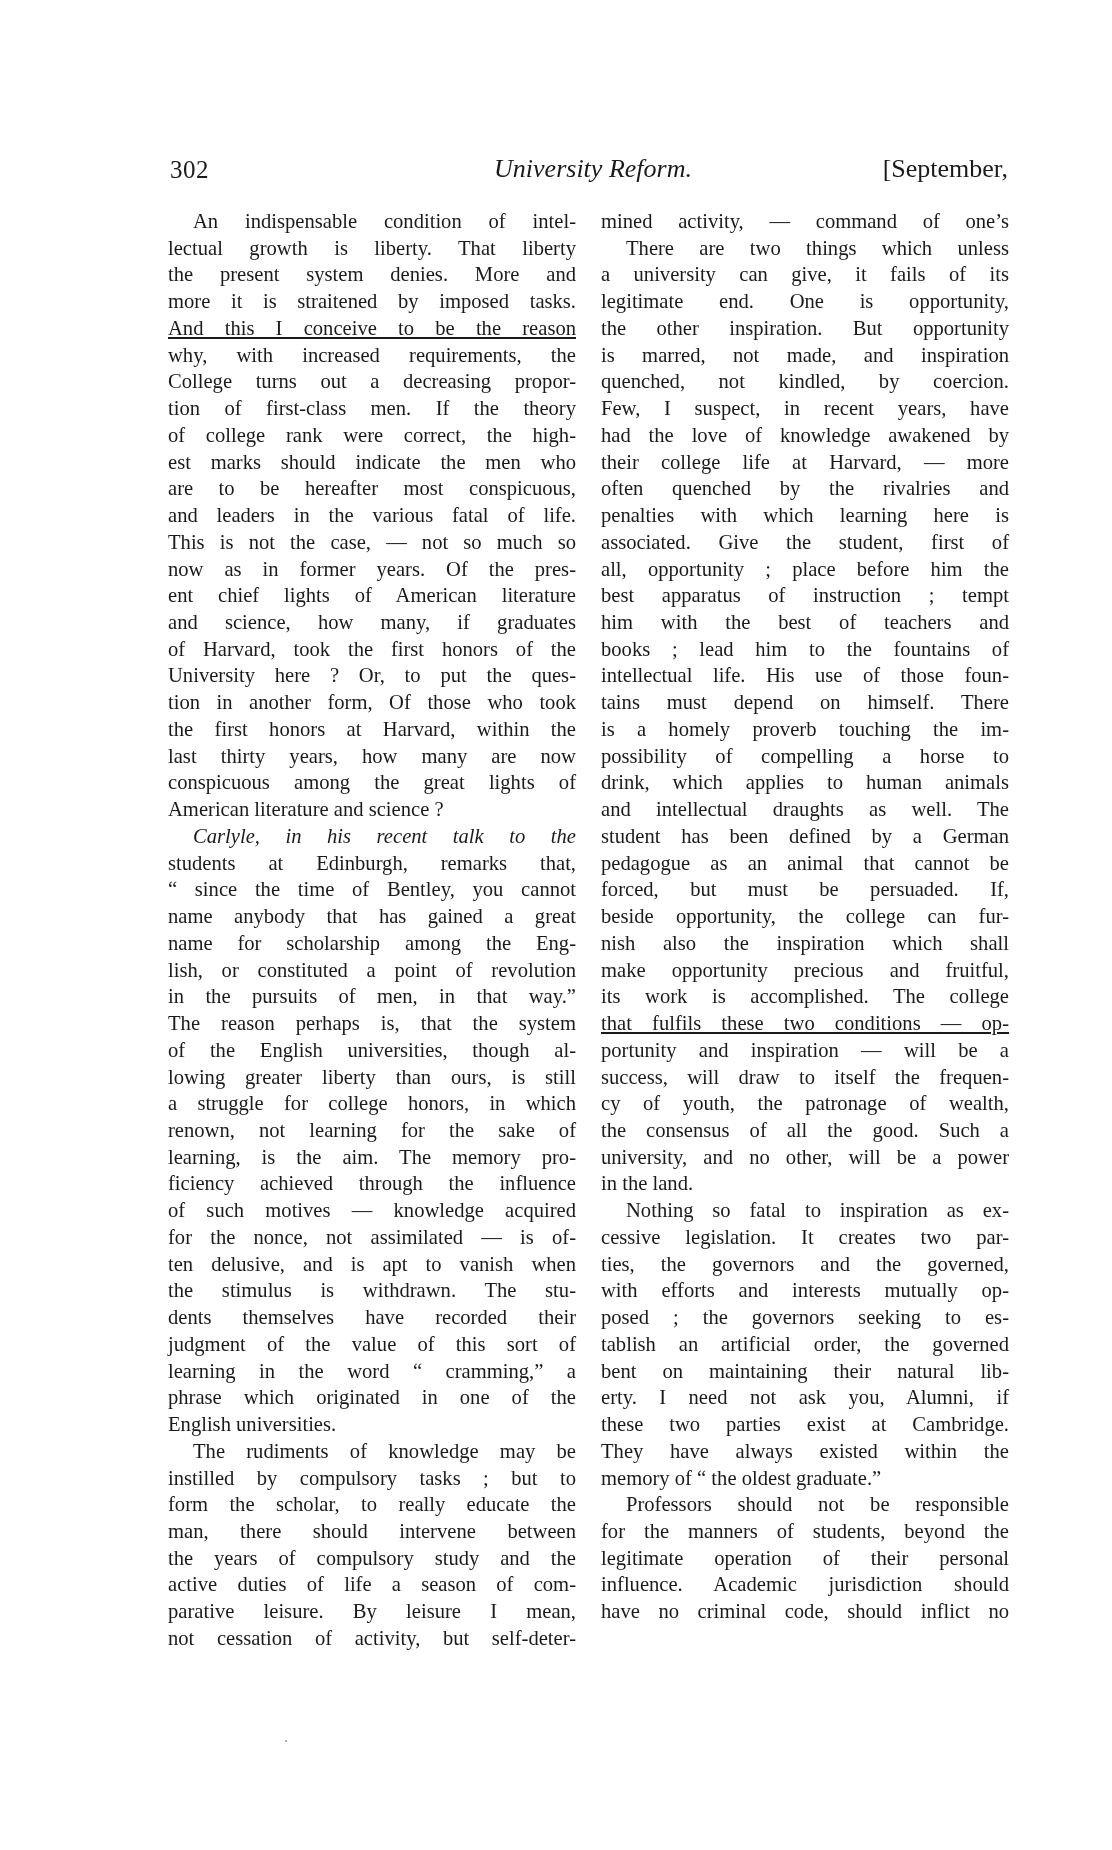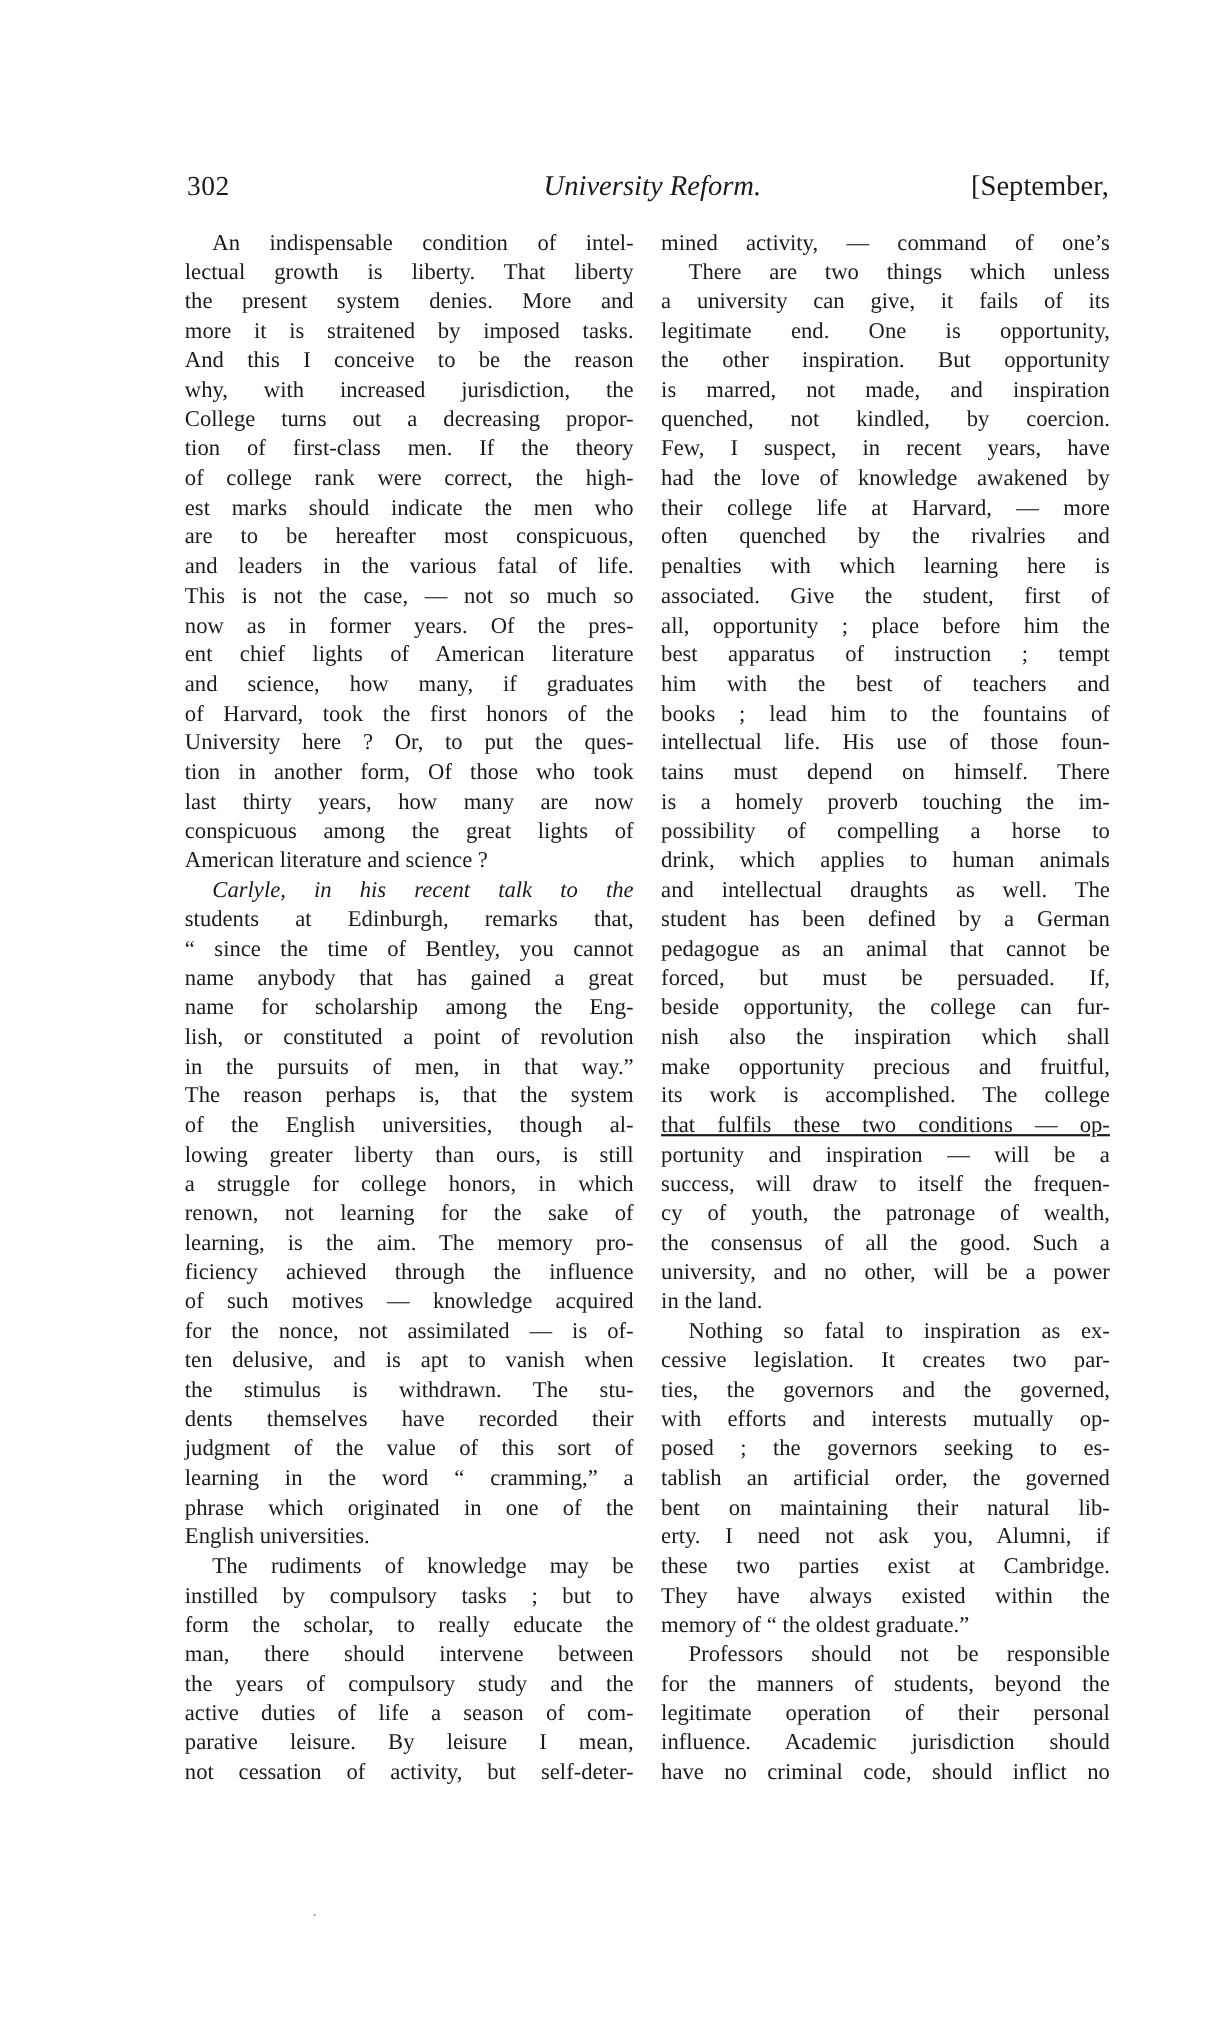--- a/index.html
+++ b/index.html
@@ -25,35 +25,36 @@
   <span class="running-title">University Reform.</span>
   <span class="running-date">[September,</span>
 </div>
 
 <div class="column col-left">
     <div>
       <span class="line indent" style="white-space: normal;">An indispensable condition of intel-</span>
       <span class="line" style="white-space: normal;">lectual growth is liberty. That liberty</span>
       <span class="line" style="white-space: normal;">the present system denies. More and</span>
       <span class="line" style="white-space: normal;">more it is straitened by imposed tasks.</span>
-      <span class="line" style="white-space: normal;">And this I conceive to be the reason</span>
-      <span class="line" style="white-space: normal;">why, with increased jurisdiction, the</span>
+      <span class="line" style="white-space: normal; text-decoration: underline;">And this I conceive to be the reason</span>
+      <span class="line" style="white-space: normal;">why, with increased requirements, the</span>
       <span class="line" style="white-space: normal;">College turns out a decreasing propor-</span>
       <span class="line" style="white-space: normal;">tion of first-class men. If the theory</span>
       <span class="line" style="white-space: normal;">of college rank were correct, the high-</span>
       <span class="line" style="white-space: normal;">est marks should indicate the men who</span>
       <span class="line" style="white-space: normal;">are to be hereafter most conspicuous,</span>
       <span class="line" style="white-space: normal;">and leaders in the various fatal of life.</span>
       <span class="line" style="white-space: normal;">This is not the case, — not so much so</span>
       <span class="line" style="white-space: normal;">now as in former years. Of the pres-</span>
       <span class="line" style="white-space: normal;">ent chief lights of American literature</span>
       <span class="line" style="white-space: normal;">and science, how many, if graduates</span>
       <span class="line" style="white-space: normal;">of Harvard, took the first honors of the</span>
       <span class="line" style="white-space: normal;">University here ? Or, to put the ques-</span>
       <span class="line" style="white-space: normal;">tion in another form, Of those who took</span>
+      <span class="line" style="white-space: normal;">the first honors at Harvard, within the</span>
       <span class="line" style="white-space: normal;">last thirty years, how many are now</span>
       <span class="line" style="white-space: normal;">conspicuous among the great lights of</span>
       <span class="line last" style="white-space: normal;">American literature and science ?</span>
     </div>
     <div>
       <span class="line indent" style="white-space: normal; font-style: italic;">Carlyle, in his recent talk to the</span>
       <span class="line" style="white-space: normal;">students at Edinburgh, remarks that,</span>
       <span class="line" style="white-space: normal;">“ since the time of Bentley, you cannot</span>
       <span class="line" style="white-space: normal;">name anybody that has gained a great</span>
       <span class="line" style="white-space: normal;">name for scholarship among the Eng-</span>

